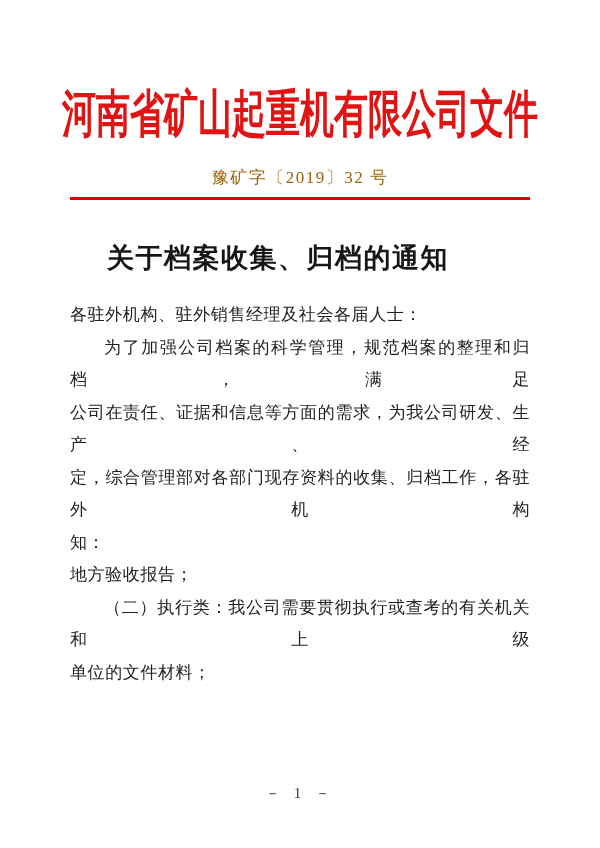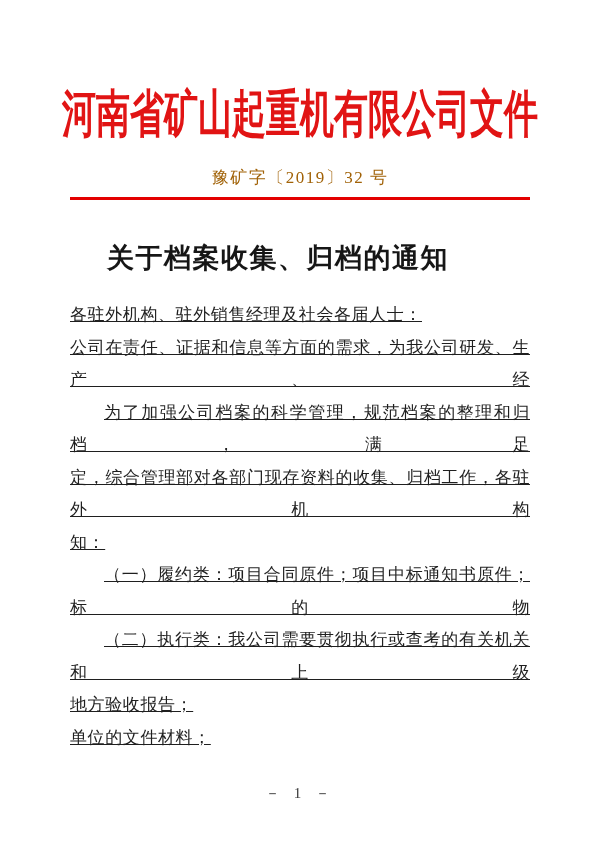--- a/index.html
+++ b/index.html
@@ -70,21 +70,20 @@
     top: 299px;
     left: 70px;
     width: 460px;
     font-size: 17px;
     color: var(--body-color);
   }
   .line {
     line-height: 32.5px;
     min-height: 32.5px;
     letter-spacing: 0.6px;
-    text-decoration: underline;
   }
   .ind { text-indent: 2em; }
   .j {
     text-align: justify;
     text-align-last: justify;
     text-justify: inter-character;
   }
   .hd {
     font-family: "Liberation Sans", sans-serif;
     font-weight: bold;
@@ -109,26 +108,25 @@
   <div class="org-header">河南省矿山起重机有限公司文件</div>
 
   <div class="doc-number">豫矿字〔2019〕32 号</div>
 
   <div class="red-divider"></div>
 
   <div class="doc-title">关于档案收集、归档的通知</div>
 
   <div class="body-text">
     <div class="line">各驻外机构、驻外销售经理及社会各届人士：</div>
+    <div class="line ind j">为了加强公司档案的科学管理，规范档案的整理和归档，满足</div>
     <div class="line j">公司在责任、证据和信息等方面的需求，为我公司研发、生产、经</div>
-    <div class="line ind j">为了加强公司档案的科学管理，规范档案的整理和归档，满足</div>
     <div class="line j">定，综合管理部对各部门现存资料的收集、归档工作，各驻外机构</div>
     <div class="line">知：</div>
-    <div class="line ind j">（一）履约类：项目合同原件；项目中标通知书原件；标的物</div>
+    <div class="line">地方验收报告；</div>
     <div class="line ind j">（二）执行类：我公司需要贯彻执行或查考的有关机关和上级</div>
-    <div class="line">地方验收报告；</div>
     <div class="line">单位的文件材料；</div>
 
   </div>
 
   <div class="page-number">－ 1 －</div>
 
 </div>
 
 </body></html>

